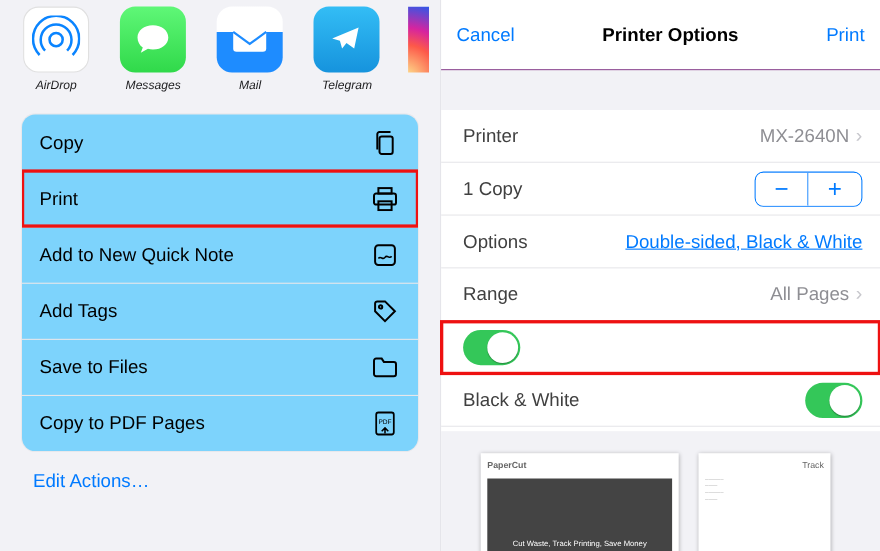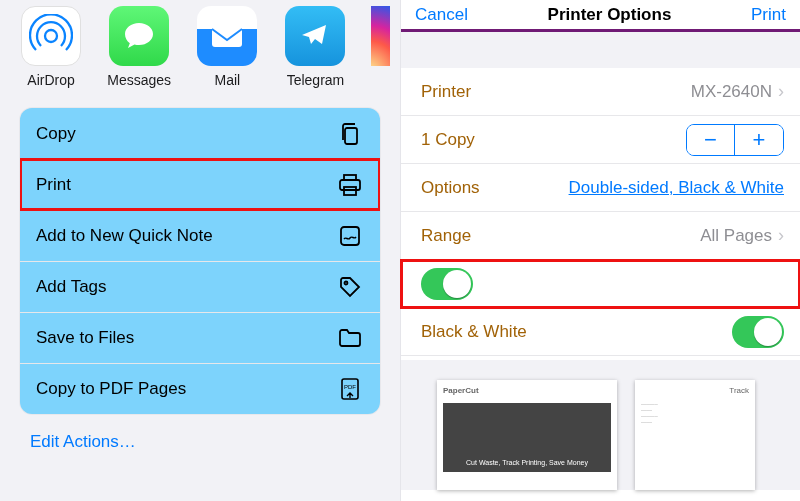--- a/index.html
+++ b/index.html
@@ -6,43 +6,43 @@
   html, body { width: 800px; height: 501px; overflow: hidden; font-family: -apple-system, "Helvetica Neue", Arial, sans-serif; background: #fff; }
   .stage { display: flex; width: 800px; height: 501px; }
   .left, .right { height: 501px; }
   .left { width: 400px; background: #f2f2f6; padding-top: 4px; }
   .right { width: 400px; background: #fff; border-left: 1px solid #e5e5ea; }
 
   
   .apps { display: flex; gap: 22px; padding: 2px 10px 6px 18px; }
   .app { display: flex; flex-direction: column; align-items: center; width: 68px; }
   .app-icon { width: 60px; height: 60px; border-radius: 14px; display:flex; align-items:center; justify-content:center; }
-  .app-label { font-size: 14px; color: #1c1c1e; margin-top: 6px; text-align: center; white-space: nowrap; }
+  .app-label { font-size: 11px; color: #1c1c1e; margin-top: 6px; text-align: center; white-space: nowrap; font-style: italic; }
   .airdrop { background: #fff; border:1px solid #e0e0e0; }
   .messages { background: linear-gradient(#5ff777,#30d94a); }
   .mail { background: linear-gradient(#ffffff 0%,#ffffff 38%,#1e8cff 38%,#1e8cff 100%); position:relative; }
   .mail svg{position:absolute;}
   .telegram { background: linear-gradient(#33bdf5,#1693dd); }
   .insta { background: radial-gradient(circle at 30% 110%, #fdf497 0%, #fd5949 40%, #d6249f 60%, #285AEB 90%); }
 
   .card { background:#7dd3fc; border-radius:12px; margin:14px 20px 0 20px; box-shadow:0 0 0 1px rgba(0,0,0,0.04); overflow:hidden; }
   .row { display:flex; align-items:center; justify-content:space-between; padding:0 16px; height:51px; border-top:1px solid #e7e7ea; font-size:17px; color:#000; }
   .row:first-child { border-top:none; }
   .row .ic { width:28px; height:28px; display:flex; align-items:center; justify-content:center; color:#000; }
   .highlight-red { outline:3px solid #e11; outline-offset:-2px; }
 
   .edit-actions { padding:18px 30px 0 30px; color:#007aff; font-size:17px; }
 
   
-  .nav { height:32px; display:flex; align-items:center; justify-content:space-between; padding:0 14px; border-bottom:3px solid #701a75; }
+  .nav { height:64px; display:flex; align-items:center; justify-content:space-between; padding:0 14px; border-bottom:1px solid #701a75; }
   .nav .blue { color:#007aff; font-size:17px; }
   .nav .title { font-size:17px; font-weight:600; color:#000; }
 
   .prow { display:flex; align-items:center; justify-content:space-between; height:48px; padding:0 16px 0 20px; border-bottom:1px solid #e7e7ea; font-size:17px; }
-  .prow .lab { color:#a16207; }
+  .prow .lab { color:#404040; }
   .prow .val { color:#8e8e93; display:flex; align-items:center; gap:4px; }
   .prow .val.blue { color:#007aff;text-decoration:underline; }
   .chev { color:#c7c7cc; font-size:18px; margin-left:2px;}
 
   .stepper { display:flex; border:1px solid #007aff; border-radius:8px; overflow:hidden; height:32px; }
   .stepper button { width:48px; background:#fff; border:none; color:#007aff; font-size:22px; line-height:30px; }
   .stepper button:first-child { border-right:1px solid #007aff; }
 
   .toggle { width:52px; height:32px; border-radius:16px; background:#34c759; position:relative; }
   .toggle::after{ content:""; position:absolute; right:2px; top:2px; width:28px; height:28px; background:#fff; border-radius:50%; box-shadow:0 1px 1px rgba(0,0,0,.3); }

